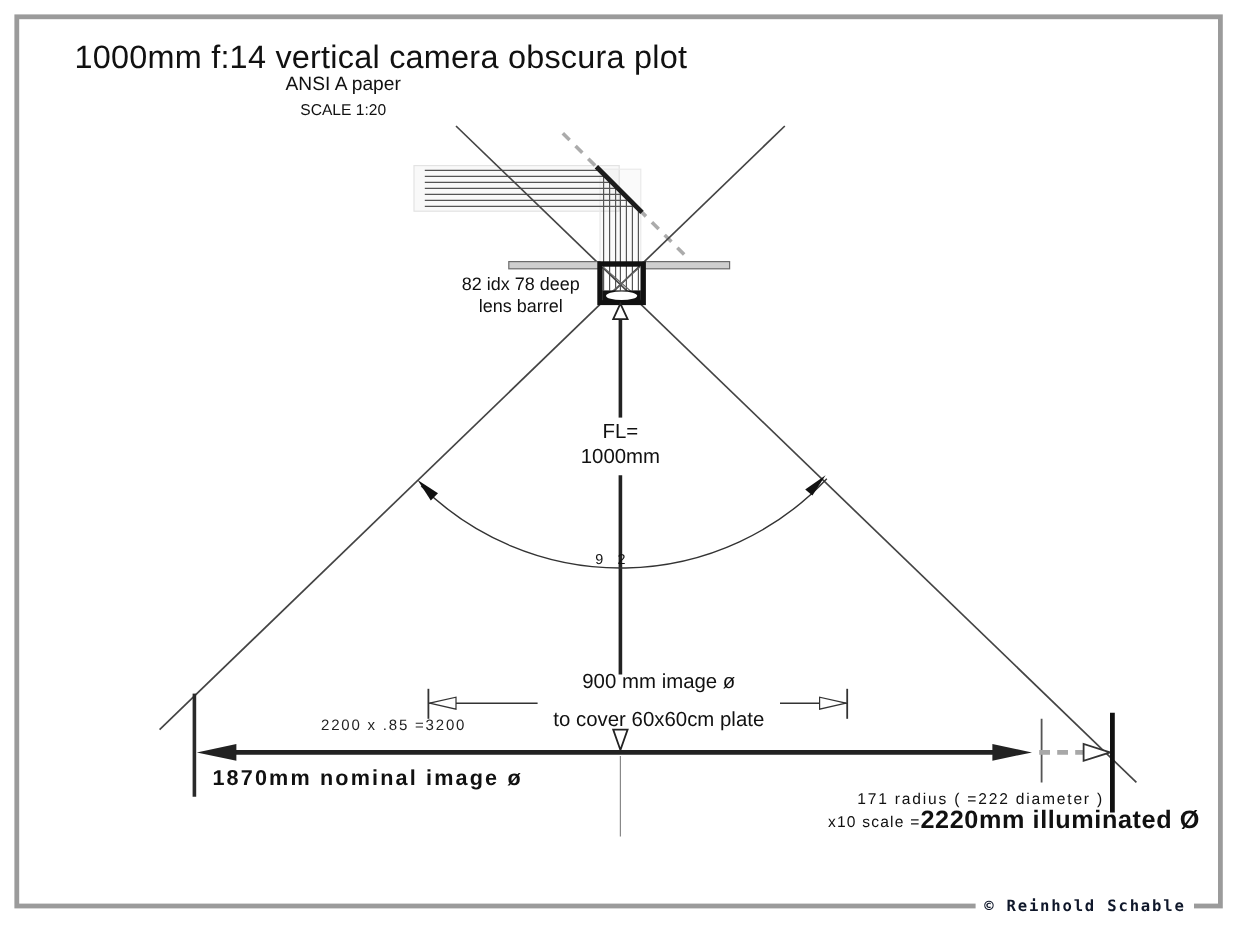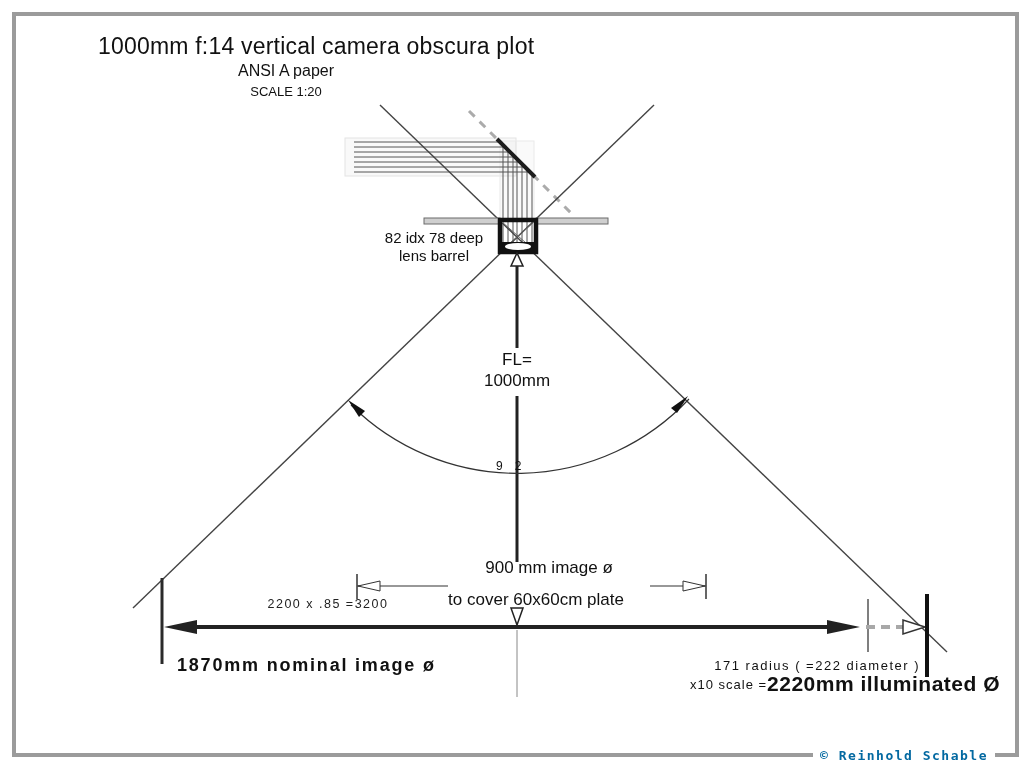--- a/index.html
+++ b/index.html
@@ -3,35 +3,35 @@
 <meta charset="utf-8">
 <style>
   html,body{margin:0;padding:0;background:#fff;}
   #stage{position:relative;width:1034px;height:784px;background:#fff;overflow:hidden;
          font-family:"Liberation Sans", sans-serif;color:#111;}
   #frame{position:absolute;left:12px;top:12px;width:1007px;height:745px;
          border:4px solid #9b9b9b;box-sizing:border-box;}
   #linework{position:absolute;left:0;top:0;}
   .lbl{position:absolute;white-space:nowrap;}
   .ctr{transform:translateX(-50%);text-align:center;}
-  .title{font-size:23px;letter-spacing:0.2px;margin-left:36px;}
+  .title{font-size:27px;letter-spacing:0.2px;}
   .sub{font-size:16px;}
   .scale{font-size:13px;}
   .lens-lbl{font-size:15px;line-height:18px;}
   .fl{font-size:17px;line-height:20.5px;}
   .angle{font-size:12px;letter-spacing:12px;}
   .dim900{font-size:17px;}
   .calc{font-size:12.5px;letter-spacing:1.5px;color:#222;}
-  .nominal{font-size:18px;font-weight:bold;letter-spacing:1.8px;margin-top:17px;}
+  .nominal{font-size:18px;font-weight:bold;letter-spacing:1.8px;}
   .radius-note{font-size:13px;letter-spacing:1.5px;}
   .illum-row{display:flex;align-items:center;}
   .illum-prefix{font-size:13px;letter-spacing:1px;}
   .illum-value{font-size:21px;font-weight:bold;letter-spacing:0.5px;}
   .copyright{font-family:"DejaVu Sans Mono", monospace;font-size:13px;font-weight:bold;
-             letter-spacing:1.5px;color:#0369a1;background:#fff;padding:0 7px;z-index:5;}
+             letter-spacing:1.5px;color:#0f172a;background:#fff;padding:0 7px;z-index:5;}
   .rev{font-size:13px;color:#222;}
 </style>
 </head>
 <body>
 
 <div id="stage">
 
   <div id="frame"></div>
 
   <svg id="linework" width="1034" height="784" viewBox="0 0 1034 784">
@@ -127,21 +127,21 @@
   </div>
 
   <div class="lbl fl ctr" style="left:517px;top:350px;">
     <div>FL=</div>
     <div>1000mm</div>
   </div>
 
   <div class="lbl angle" style="left:496px;top:459px;">92</div>
 
   <div class="lbl dim900 ctr" style="left:549px;top:558px;">900 mm image ø</div>
-  <div class="lbl dim900 ctr" style="left:536px;top:590px;">to cover 60x60cm plate</div>
+  <div class="lbl dim900 ctr" style="left:549px;top:590px;">to cover 60x60cm plate</div>
 
   <div class="lbl calc ctr" style="left:328px;top:597px;">2200 x .85 =3200</div>
 
   <div class="lbl nominal" style="left:177px;top:638px;">1870mm nominal image ø</div>
 
   <div class="lbl radius-note" style="right:114px;top:658px;">171 radius ( =222 diameter )</div>
 
   <div class="lbl illum-row" style="right:34px;top:672px;">
     <span class="illum-prefix">x10 scale = </span>
     <span class="illum-value">2220mm illuminated Ø</span>

